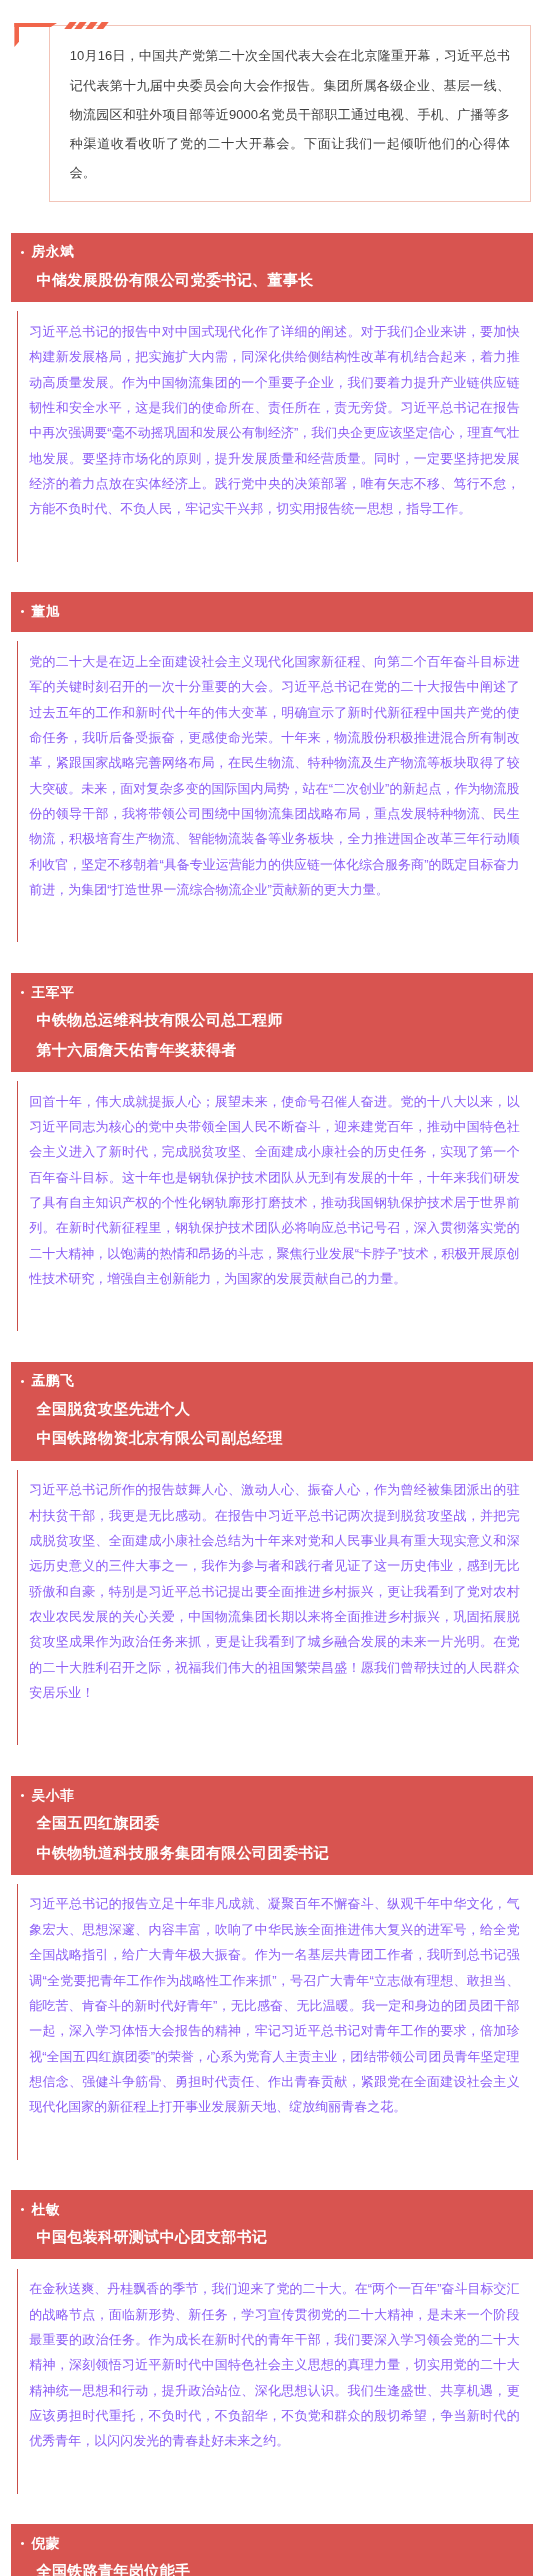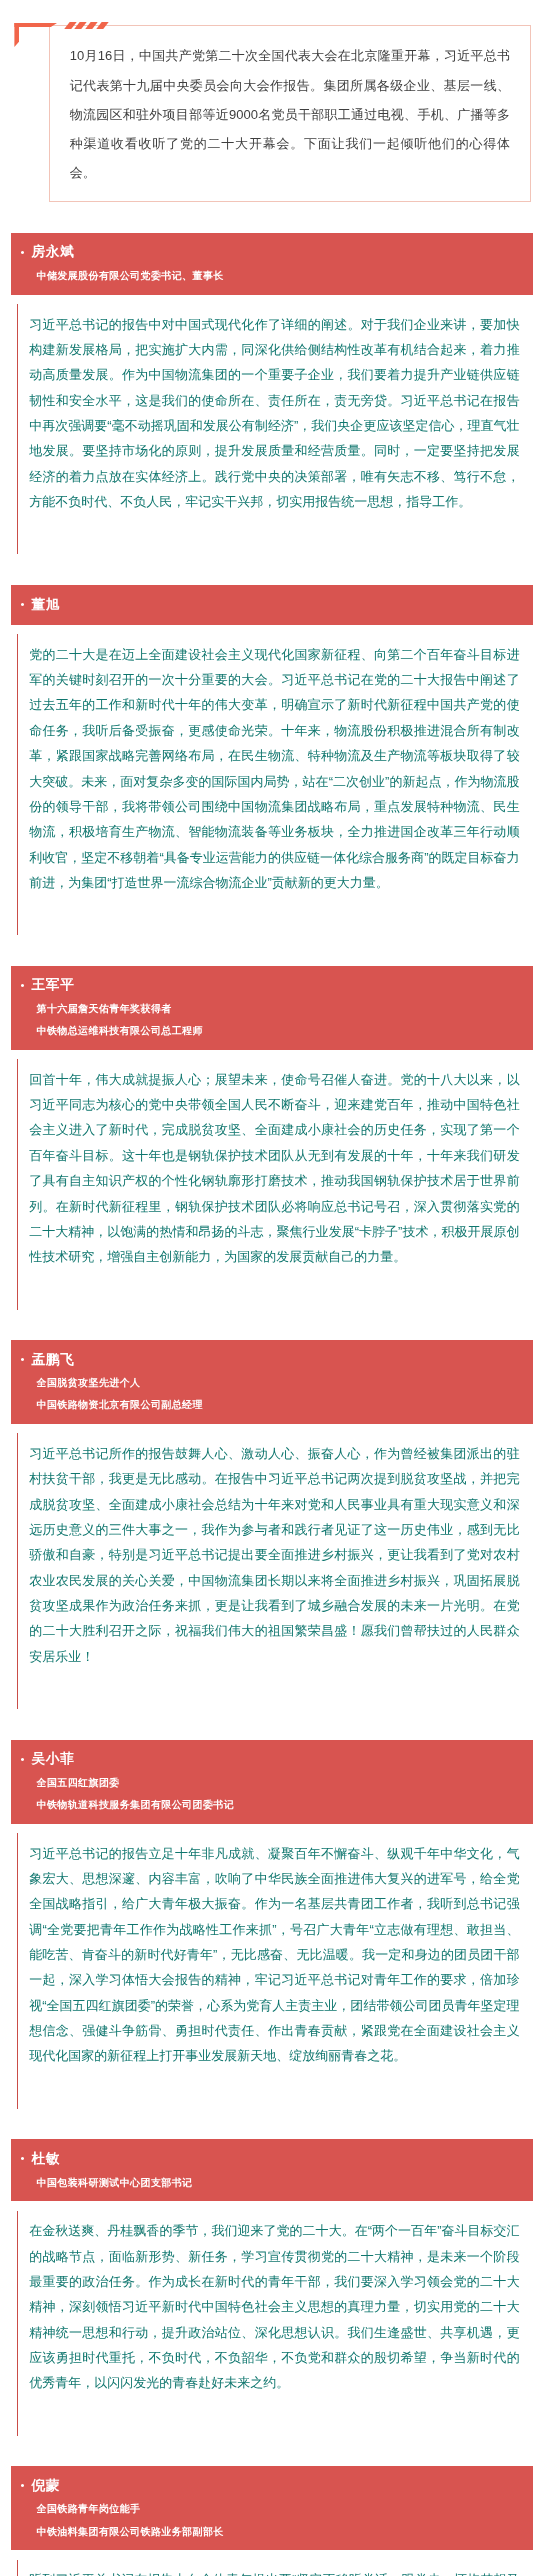--- a/index.html
+++ b/index.html
@@ -67,35 +67,35 @@
   }
   .band-name{
     font-size:13.7px;
     font-weight:bold;
     letter-spacing:0.8px;
     text-align:center;
   }
   .band-titles{margin-left:17.5px;}
   .band-title{
     margin-top:7.6px;
-    font-size:10px;
+    font-size:15px;
     font-weight:bold;
     letter-spacing:0.4px;
     line-height:1.45;
   }
   .body-block{
     margin:9.2px 0 0 6.1px;
     border-left:1.5px solid #c94d48;
     padding:7.6px 13.7px 40px 10.7px;
   }
   .body-text{
     font-size:13px;
     line-height:1.95;
     text-align:justify;
-    color:#0f766e;
+    color:#8b5cf6;
   }
 </style>
 </head>
 <body>
 
 <div class="page">
 
   <div class="intro-wrap">
     <div class="corner-h"></div>
     <div class="corner-v"></div>
@@ -136,22 +136,22 @@
       <div class="body-text">党的二十大是在迈上全面建设社会主义现代化国家新征程、向第二个百年奋斗目标进军的关键时刻召开的一次十分重要的大会。习近平总书记在党的二十大报告中阐述了过去五年的工作和新时代十年的伟大变革，明确宣示了新时代新征程中国共产党的使命任务，我听后备受振奋，更感使命光荣。十年来，物流股份积极推进混合所有制改革，紧跟国家战略完善网络布局，在民生物流、特种物流及生产物流等板块取得了较大突破。未来，面对复杂多变的国际国内局势，站在“二次创业”的新起点，作为物流股份的领导干部，我将带领公司围绕中国物流集团战略布局，重点发展特种物流、民生物流，积极培育生产物流、智能物流装备等业务板块，全力推进国企改革三年行动顺利收官，坚定不移朝着“具备专业运营能力的供应链一体化综合服务商”的既定目标奋力前进，为集团“打造世界一流综合物流企业”贡献新的更大力量。</div>
     </div>
   </div>
       <div class="section">
     <div class="band">
       <div class="band-name-row">
         <span class="band-bullet">•</span>
         <span class="band-name">王军平</span>
       </div>
       <div class="band-titles">
+            <div class="band-title">中铁物总运维科技有限公司总工程师</div>
             <div class="band-title">第十六届詹天佑青年奖获得者</div>
-            <div class="band-title">中铁物总运维科技有限公司总工程师</div>
           </div>
     </div>
     <div class="body-block">
       <div class="body-text">回首十年，伟大成就提振人心；展望未来，使命号召催人奋进。党的十八大以来，以习近平同志为核心的党中央带领全国人民不断奋斗，迎来建党百年，推动中国特色社会主义进入了新时代，完成脱贫攻坚、全面建成小康社会的历史任务，实现了第一个百年奋斗目标。这十年也是钢轨保护技术团队从无到有发展的十年，十年来我们研发了具有自主知识产权的个性化钢轨廓形打磨技术，推动我国钢轨保护技术居于世界前列。在新时代新征程里，钢轨保护技术团队必将响应总书记号召，深入贯彻落实党的二十大精神，以饱满的热情和昂扬的斗志，聚焦行业发展“卡脖子”技术，积极开展原创性技术研究，增强自主创新能力，为国家的发展贡献自己的力量。</div>
     </div>
   </div>
       <div class="section">
     <div class="band">
       <div class="band-name-row">
         <span class="band-bullet">•</span>

